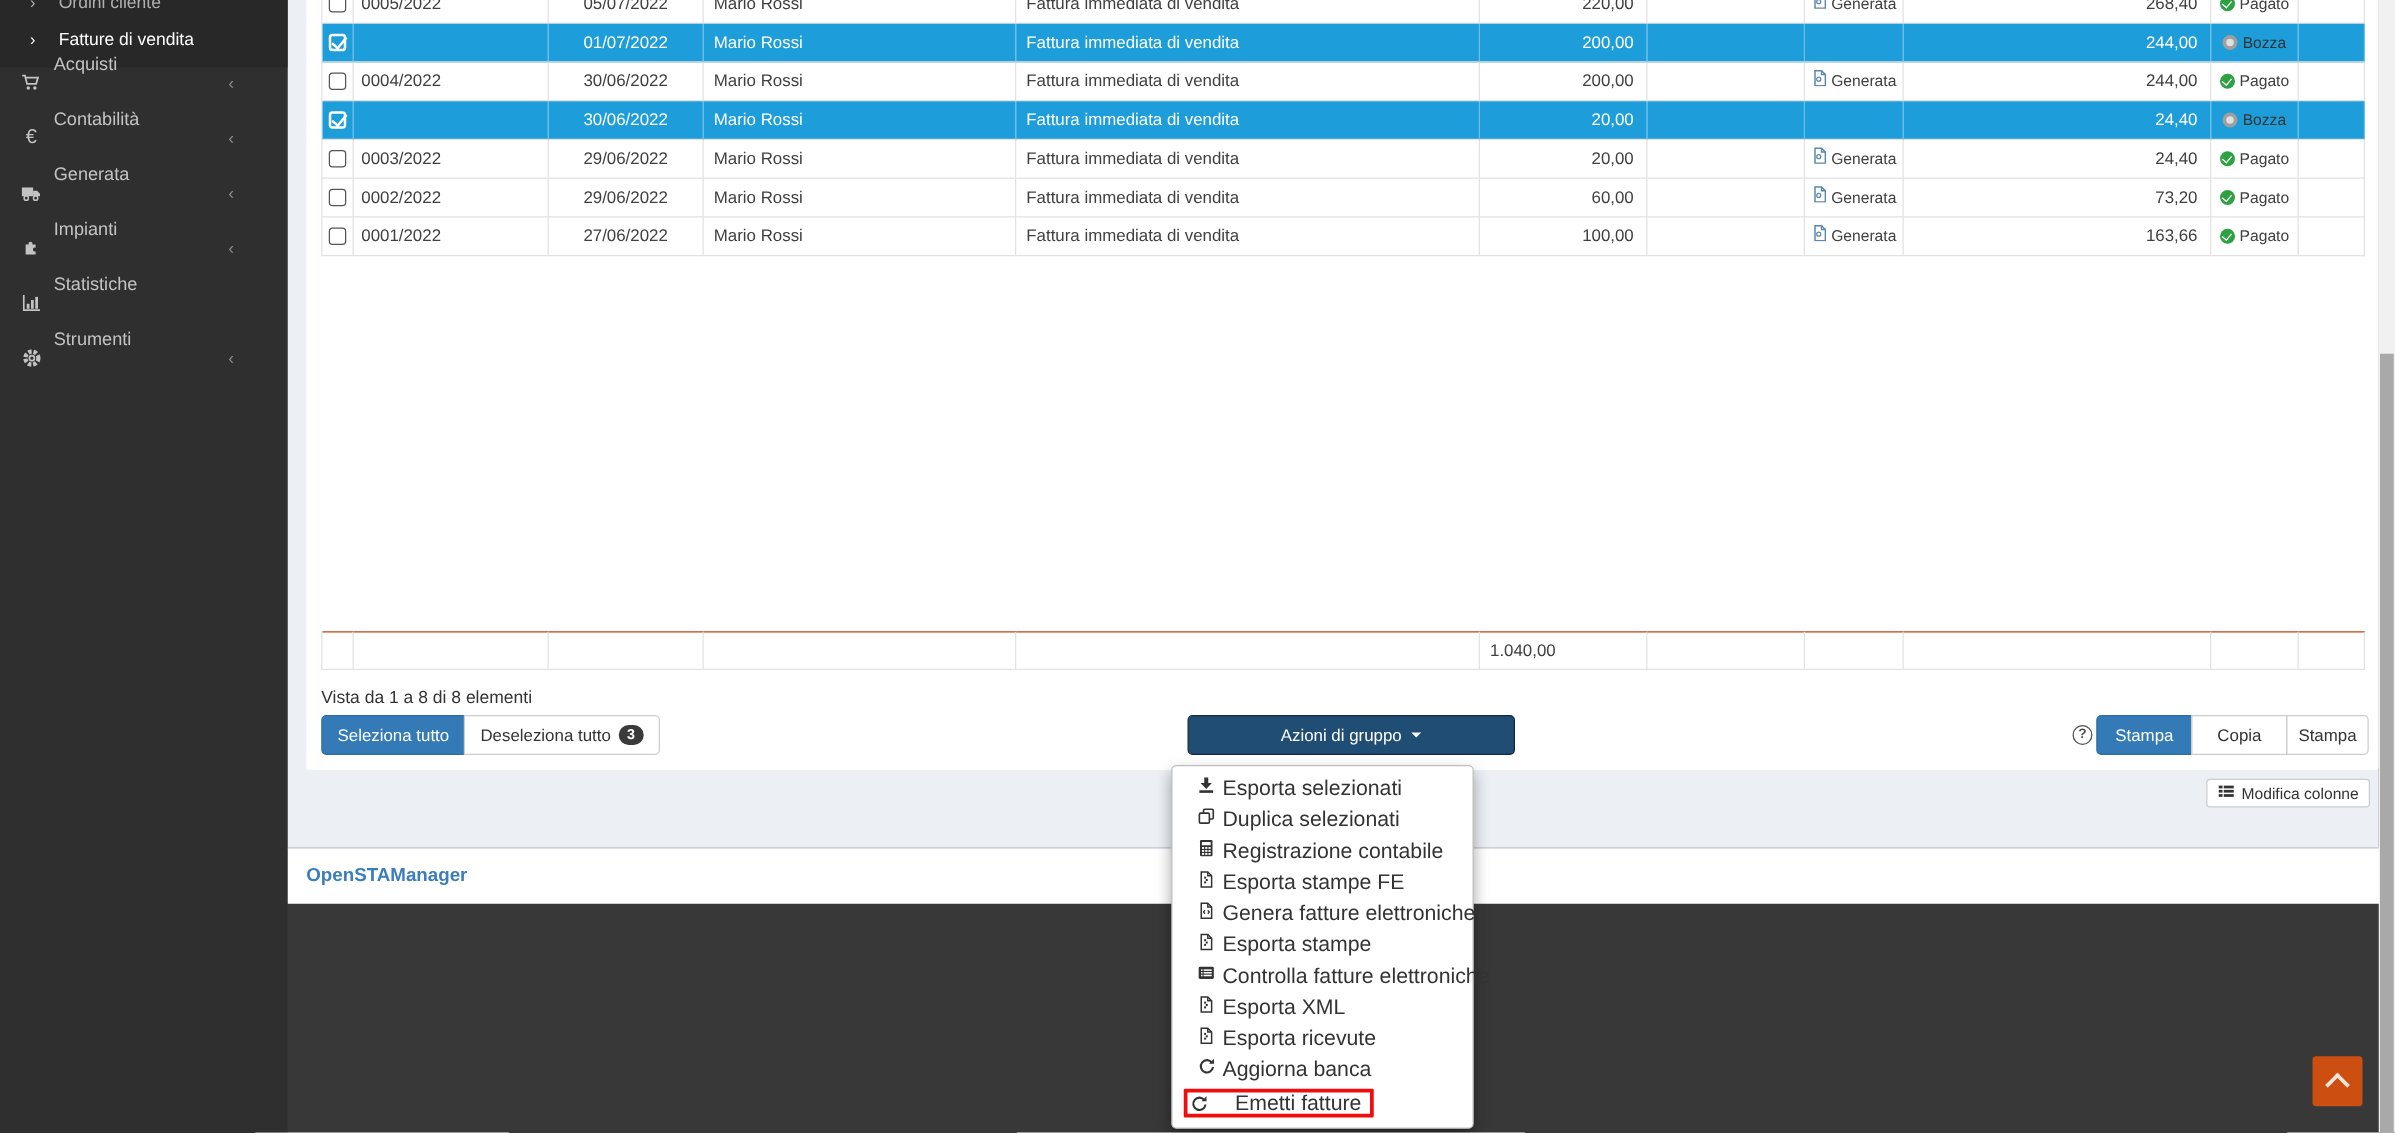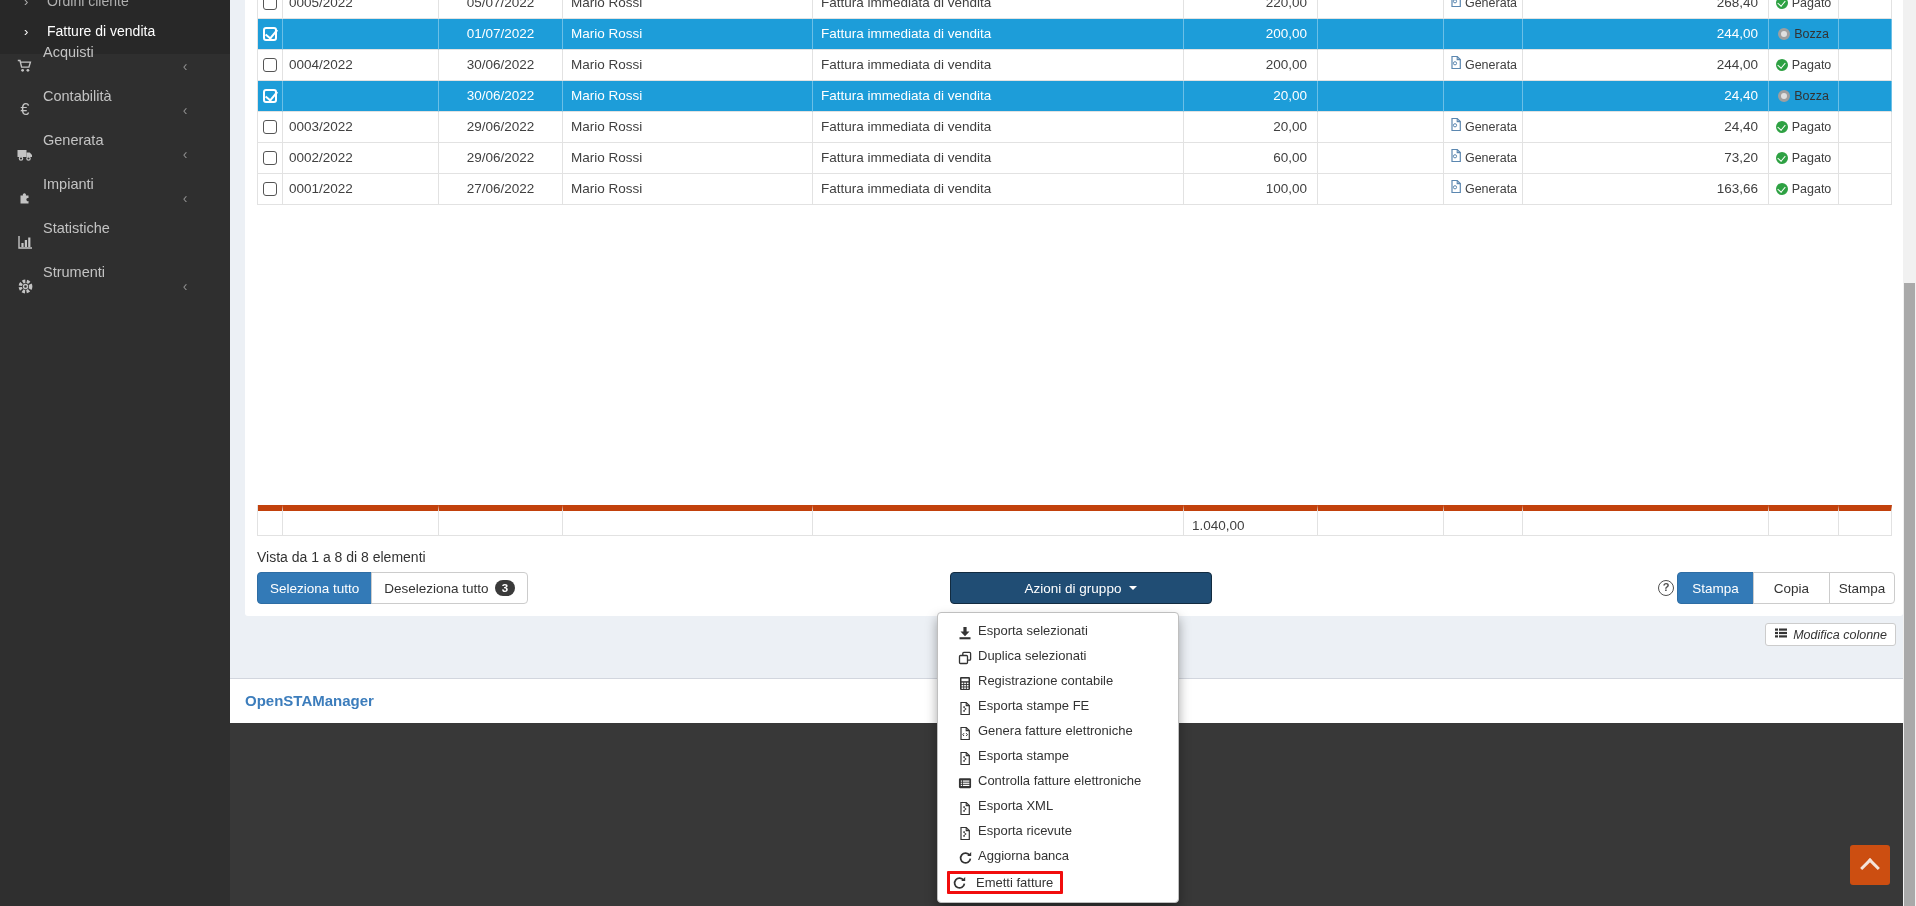--- a/index.html
+++ b/index.html
@@ -38,21 +38,21 @@
   .cb { width:14px; height:14px; border:1px solid #555; border-radius:3px; background:#fff; }
   .cb.checked { position:relative; border:2px solid #fff; background:transparent; }
   .cb.checked::after { content:""; position:absolute; left:3px; top:-2px; width:5px; height:10px; border-right:2.5px solid #fff; border-bottom:2.5px solid #fff; transform:rotate(40deg); }
 
   .dot { width:12px; height:12px; border-radius:50%; flex:0 0 auto; }
   .dot.paid { background:var(--c-paid,#2ea143); position:relative; }
   .dot.paid::after { content:""; position:absolute; left:3px; top:2px; width:4px; height:6px; border-right:1.7px solid #fff; border-bottom:1.7px solid #fff; transform:rotate(40deg); }
   .dot.draft { background:#e0e0e0; border:3px solid #9f9f9f; }
 
   .tfoot-row { position:absolute; left:12px; top:525px; width:1634px; border-left:1px solid #e2e2e2; }
-  .tfoot-row > div { border-top:6px solid #c2410c; }
+  .tfoot-row > div { border-top:1px solid #c2410c; }
   .tfoot-row .c-ftotal { padding-left:8px; }
 
   .summary { position:absolute; left:27px; top:549px; font-size:14px; color:#333; }
 
   .btn { display:inline-flex; align-items:center; justify-content:center; height:32px; padding:14px 12px; font-size:13.5px; color:#333; background:#fff; border:1px solid #ccc; cursor:pointer; font-family:inherit; }
   .btn-primary { background:var(--c-primary,#337ab7); border-color:#2e6da4; color:#fff; }
   .sel-group { position:absolute; left:27px; top:572px; display:flex; }
   .sel-group .btn:first-child { border-radius:4px 0 0 4px; }
   .sel-group .btn:last-child { border-radius:0 4px 4px 0; margin-left:-1px; }
   .count-badge { display:inline-block; margin-left:6px; background:#3a3a3a; color:#fff; border-radius:10px; font-size:11.5px; font-weight:bold; padding:2px 7px; line-height:1.1; }
@@ -61,35 +61,35 @@
   .caret { display:inline-block; margin-left:8px; border-top:4px solid #fff; border-left:4px solid transparent; border-right:4px solid transparent; }
 
   .help { position:absolute; left:1428px; top:580px; width:16px; height:16px; border:1.5px solid #4f4f4f; border-radius:50%; color:#4f4f4f; font-size:11px; font-weight:bold; line-height:13px; text-align:center; cursor:pointer; }
   .exp-group { position:absolute; left:1447px; top:572px; display:flex; }
   .exp-group .btn { width:77px; }
   .exp-group .btn:last-child { width:66px; }
   .exp-group .btn:first-child { border-radius:4px 0 0 4px; }
   .exp-group .btn:nth-child(2) { margin-left:-1px; }
   .exp-group .btn:last-child { border-radius:0 4px 4px 0; margin-left:-1px; }
 
-  .edit-cols { position:absolute; right:7px; top:623px; height:23px; padding:0 8px; font-size:12.5px; border-radius:3px; display:inline-flex; align-items:center; gap:5px; background:#fff; border:1px solid #ccc; color:#333; cursor:pointer;font-style:italic; }
+  .edit-cols { position:absolute; right:7px; top:623px; height:23px; padding:0 8px; font-size:12.5px; border-radius:3px; display:inline-flex; align-items:center; gap:5px; background:#fff; border:1px solid #ccc; color:#333; cursor:pointer; }
 
   
   .footer { position:absolute; left:230px; top:678px; width:1860px; height:45px; background:#fff; border-top:1px solid #d2d6de; z-index:1; }
   .brand { position:absolute; left:15px; top:13px; font-size:15px; font-weight:bold; color:var(--c-brand,#3c7dbc); }
   .version { position:absolute; right:6px; top:14px; font-size:13.5px; color:#444; }
   .version .vlabel { font-weight:bold; }
   .version .build { color:#9a9a9a; font-size:11px; }
 
   
   .dropdown { position:absolute; left:937px; top:612px; width:242px; background:#fff; border:1px solid #bfbfbf; border-radius:4px; box-shadow:0 6px 12px rgba(0,0,0,.35); padding:5px 0; z-index:50; }
-  .menu-item { display:flex; align-items:flex-end; gap:6px; padding:3px 10px 3px 20px; font-size:13px; color:#333; line-height:19px; cursor:pointer; white-space:nowrap; }
+  .menu-item { display:flex; align-items:flex-start; gap:6px; padding:3px 10px 3px 20px; font-size:17px; color:#333; line-height:19px; cursor:pointer; white-space:nowrap; }
   .menu-item .ic { width:14px; height:14px; display:flex; align-items:center; justify-content:center; flex:0 0 auto; }
   .menu-item.hl { padding-left:0; }
-  .hl-box { display:inline-flex; align-items:center; gap:10px; margin-left:9px; border:3px solid var(--c-hi,#f10d0d); border-radius:1px; padding:0 7px 0 2px; height:23px; }
+  .hl-box { display:inline-flex; align-items:center; gap:22px; margin-left:9px; border:3px solid var(--c-hi,#f10d0d); border-radius:1px; padding:0 7px 0 2px; height:23px; }
 
   
   .scrollbar { position:absolute; left:1903px; top:0; width:13px; height:906px; background:#f1f1f1; z-index:70; }
   .scroll-thumb { position:absolute; left:1px; top:283px; width:11px; height:623px; background:#a9a9a9; }
   .scroll-top { position:absolute; left:1850px; top:845px; width:40px; height:40px; background:var(--c-orange,#cc4e11); border-radius:3px; z-index:60; cursor:pointer; }
   .scroll-top::after { content:""; position:absolute; left:13px; top:16px; width:11px; height:11px; border-top:3px solid #f4e3da; border-left:3px solid #f4e3da; transform:rotate(45deg); }
 </style>
 </head>
 <body>
 

